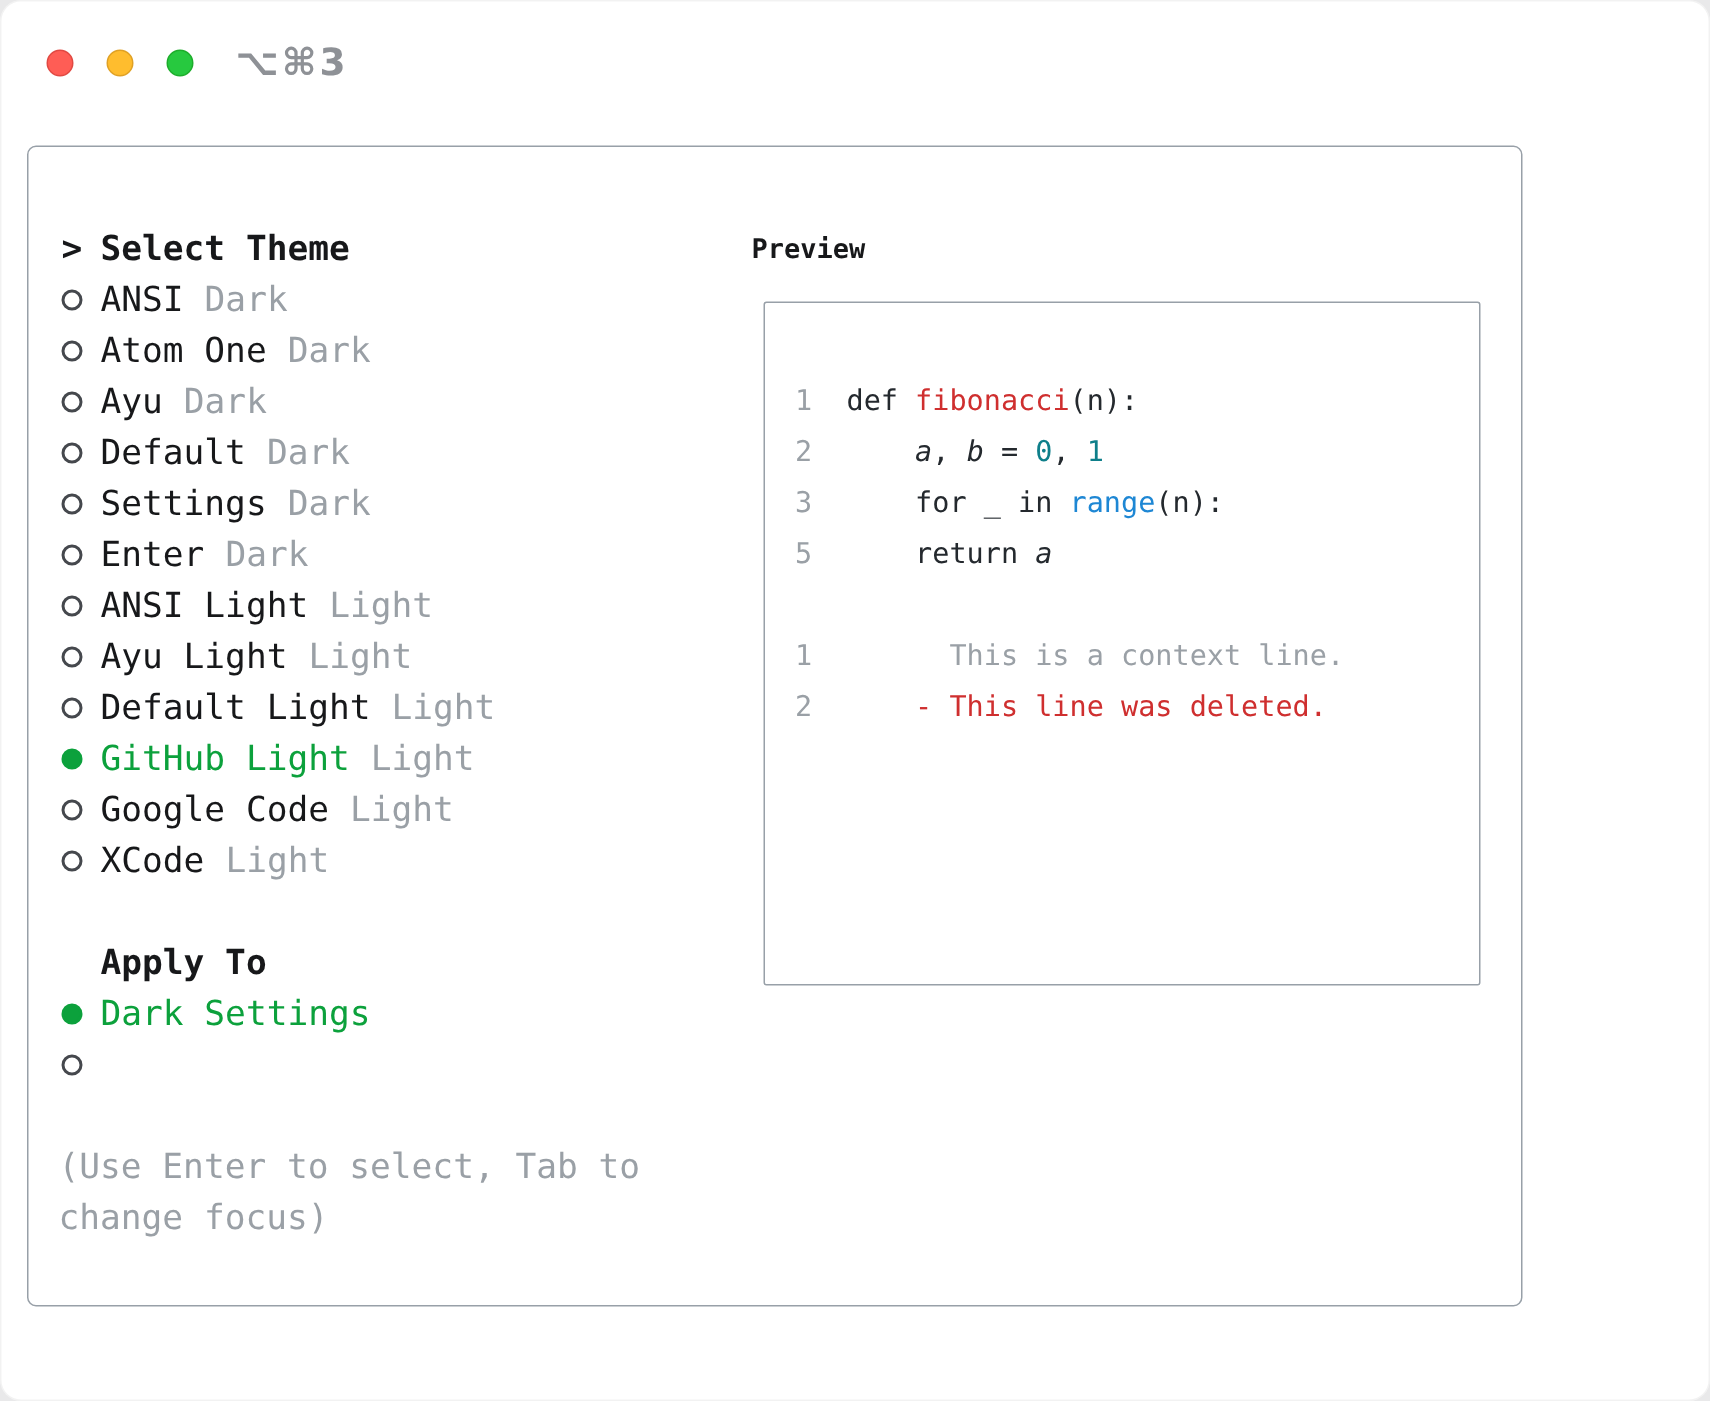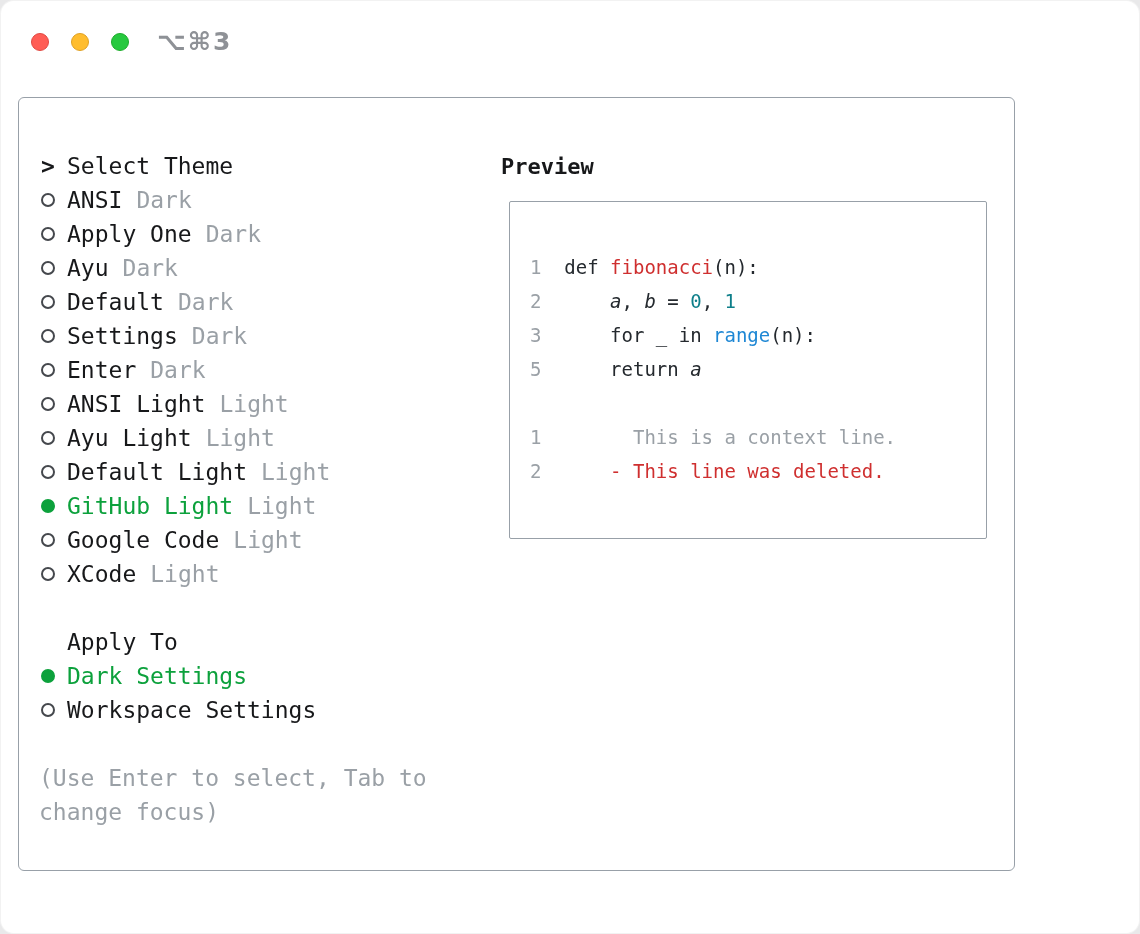--- a/index.html
+++ b/index.html
@@ -24,32 +24,32 @@
     font-size: 25px; font-weight: bold; color: #8e9196; letter-spacing: 2px;
   }
   .panel {
     position: absolute; left: 18px; top: 97px; width: 997px; height: 774px;
     border: 1.5px solid var(--border); border-radius: 6px; background: #fff;
   }
   .left-col { position: absolute; left: 22px; top: 51px; width: 455px; font-size: 23px; color: var(--text); }
   .row { display: flex; align-items: center; height: 34px; white-space: pre; }
   .marker { display: inline-flex; align-items: center; width: 26px; flex: none; }
   .prompt { font-weight: bold; color: var(--text); }
-  .header-label { font-weight: normal; text-align: center; }
+  .header-label { font-weight: bold; text-align: center; }
   .radio { width: 14px; height: 14px; border-radius: 50%; border: 2px solid #45484d; }
   .radio.on { background: var(--green); border-color: var(--green); }
   .item.selected .iname { color: var(--green); }
   .ivariant { color: var(--muted); margin-left: 14px; }
   .gap { height: 34px; }
   .hint { margin-left: -2px; width: 420px; color: var(--muted); line-height: 34px; }
   .preview-col { position: absolute; left: 482px; top: 51px; }
-  .preview-title { height: 34px; display: flex; align-items: center; font-weight: bold; font-size: 22px; color: var(--text); }
+  .preview-title { height: 34px; display: flex; align-items: center; font-weight: bold; font-size: 18px; color: var(--text); }
   .preview-box {
     margin-top: 18px; margin-left: 8px;
-    width: 478px; height: 338px;
+    width: 478px; height: 456px;
     border: 1.5px solid var(--border); border-radius: 2px;
     padding: 48px 14px 0 20px;
   }
   .cline { height: 34px; line-height: 34px; white-space: pre; font-size: 19px; color: #24292e; }
   .ln { display: inline-block; width: 1ch; margin-right: 2ch; color: var(--muted); }
   .c-plain { color: #24292e; }
   .c-red   { color: var(--red); }
   .c-teal  { color: var(--teal); }
   .c-blue  { color: var(--blue); }
   .c-var   { color: #24292e; font-style: italic; }
@@ -73,21 +73,21 @@
   <div class="panel">
 
     <div class="left-col">
       <div class="row">
         <span class="marker prompt">&gt;</span>
         <span class="header-label">Select Theme</span>
       </div>
 
       <div id="theme-list">
           <div class="row item"><span class="marker"><span class="radio"></span></span><span class="iname">ANSI</span><span class="ivariant">Dark</span></div>
-          <div class="row item"><span class="marker"><span class="radio"></span></span><span class="iname">Apply One</span><span class="ivariant">Dark</span></div>
+          <div class="row item"><span class="marker"><span class="radio"></span></span><span class="iname">Atom One</span><span class="ivariant">Dark</span></div>
           <div class="row item"><span class="marker"><span class="radio"></span></span><span class="iname">Ayu</span><span class="ivariant">Dark</span></div>
           <div class="row item"><span class="marker"><span class="radio"></span></span><span class="iname">Default</span><span class="ivariant">Dark</span></div>
           <div class="row item"><span class="marker"><span class="radio"></span></span><span class="iname">Settings</span><span class="ivariant">Dark</span></div>
           <div class="row item"><span class="marker"><span class="radio"></span></span><span class="iname">Enter</span><span class="ivariant">Dark</span></div>
           <div class="row item"><span class="marker"><span class="radio"></span></span><span class="iname">ANSI Light</span><span class="ivariant">Light</span></div>
           <div class="row item"><span class="marker"><span class="radio"></span></span><span class="iname">Ayu Light</span><span class="ivariant">Light</span></div>
           <div class="row item"><span class="marker"><span class="radio"></span></span><span class="iname">Default Light</span><span class="ivariant">Light</span></div>
           <div class="row item selected"><span class="marker"><span class="radio on"></span></span><span class="iname">GitHub Light</span><span class="ivariant">Light</span></div>
           <div class="row item"><span class="marker"><span class="radio"></span></span><span class="iname">Google Code</span><span class="ivariant">Light</span></div>
           <div class="row item"><span class="marker"><span class="radio"></span></span><span class="iname">XCode</span><span class="ivariant">Light</span></div>
@@ -95,21 +95,21 @@
 
       <div class="gap"></div>
 
       <div class="row">
         <span class="marker"></span>
         <span class="header-label">Apply To</span>
       </div>
 
       <div id="apply-list">
           <div class="row item selected"><span class="marker"><span class="radio on"></span></span><span class="iname">Dark Settings</span></div>
-          <div class="row item"><span class="marker"><span class="radio"></span></span><span class="iname">Workspace Settings</span></div>
+          <div class="row item"><span class="marker"><span class="radio"></span></span></div>
         </div>
 
       <div class="gap"></div>
 
       <div class="hint">(Use Enter to select, Tab to change focus)</div>
     </div>
 
     <div class="preview-col">
       <div class="preview-title">Preview</div>
       <div class="preview-box" id="preview-box">

